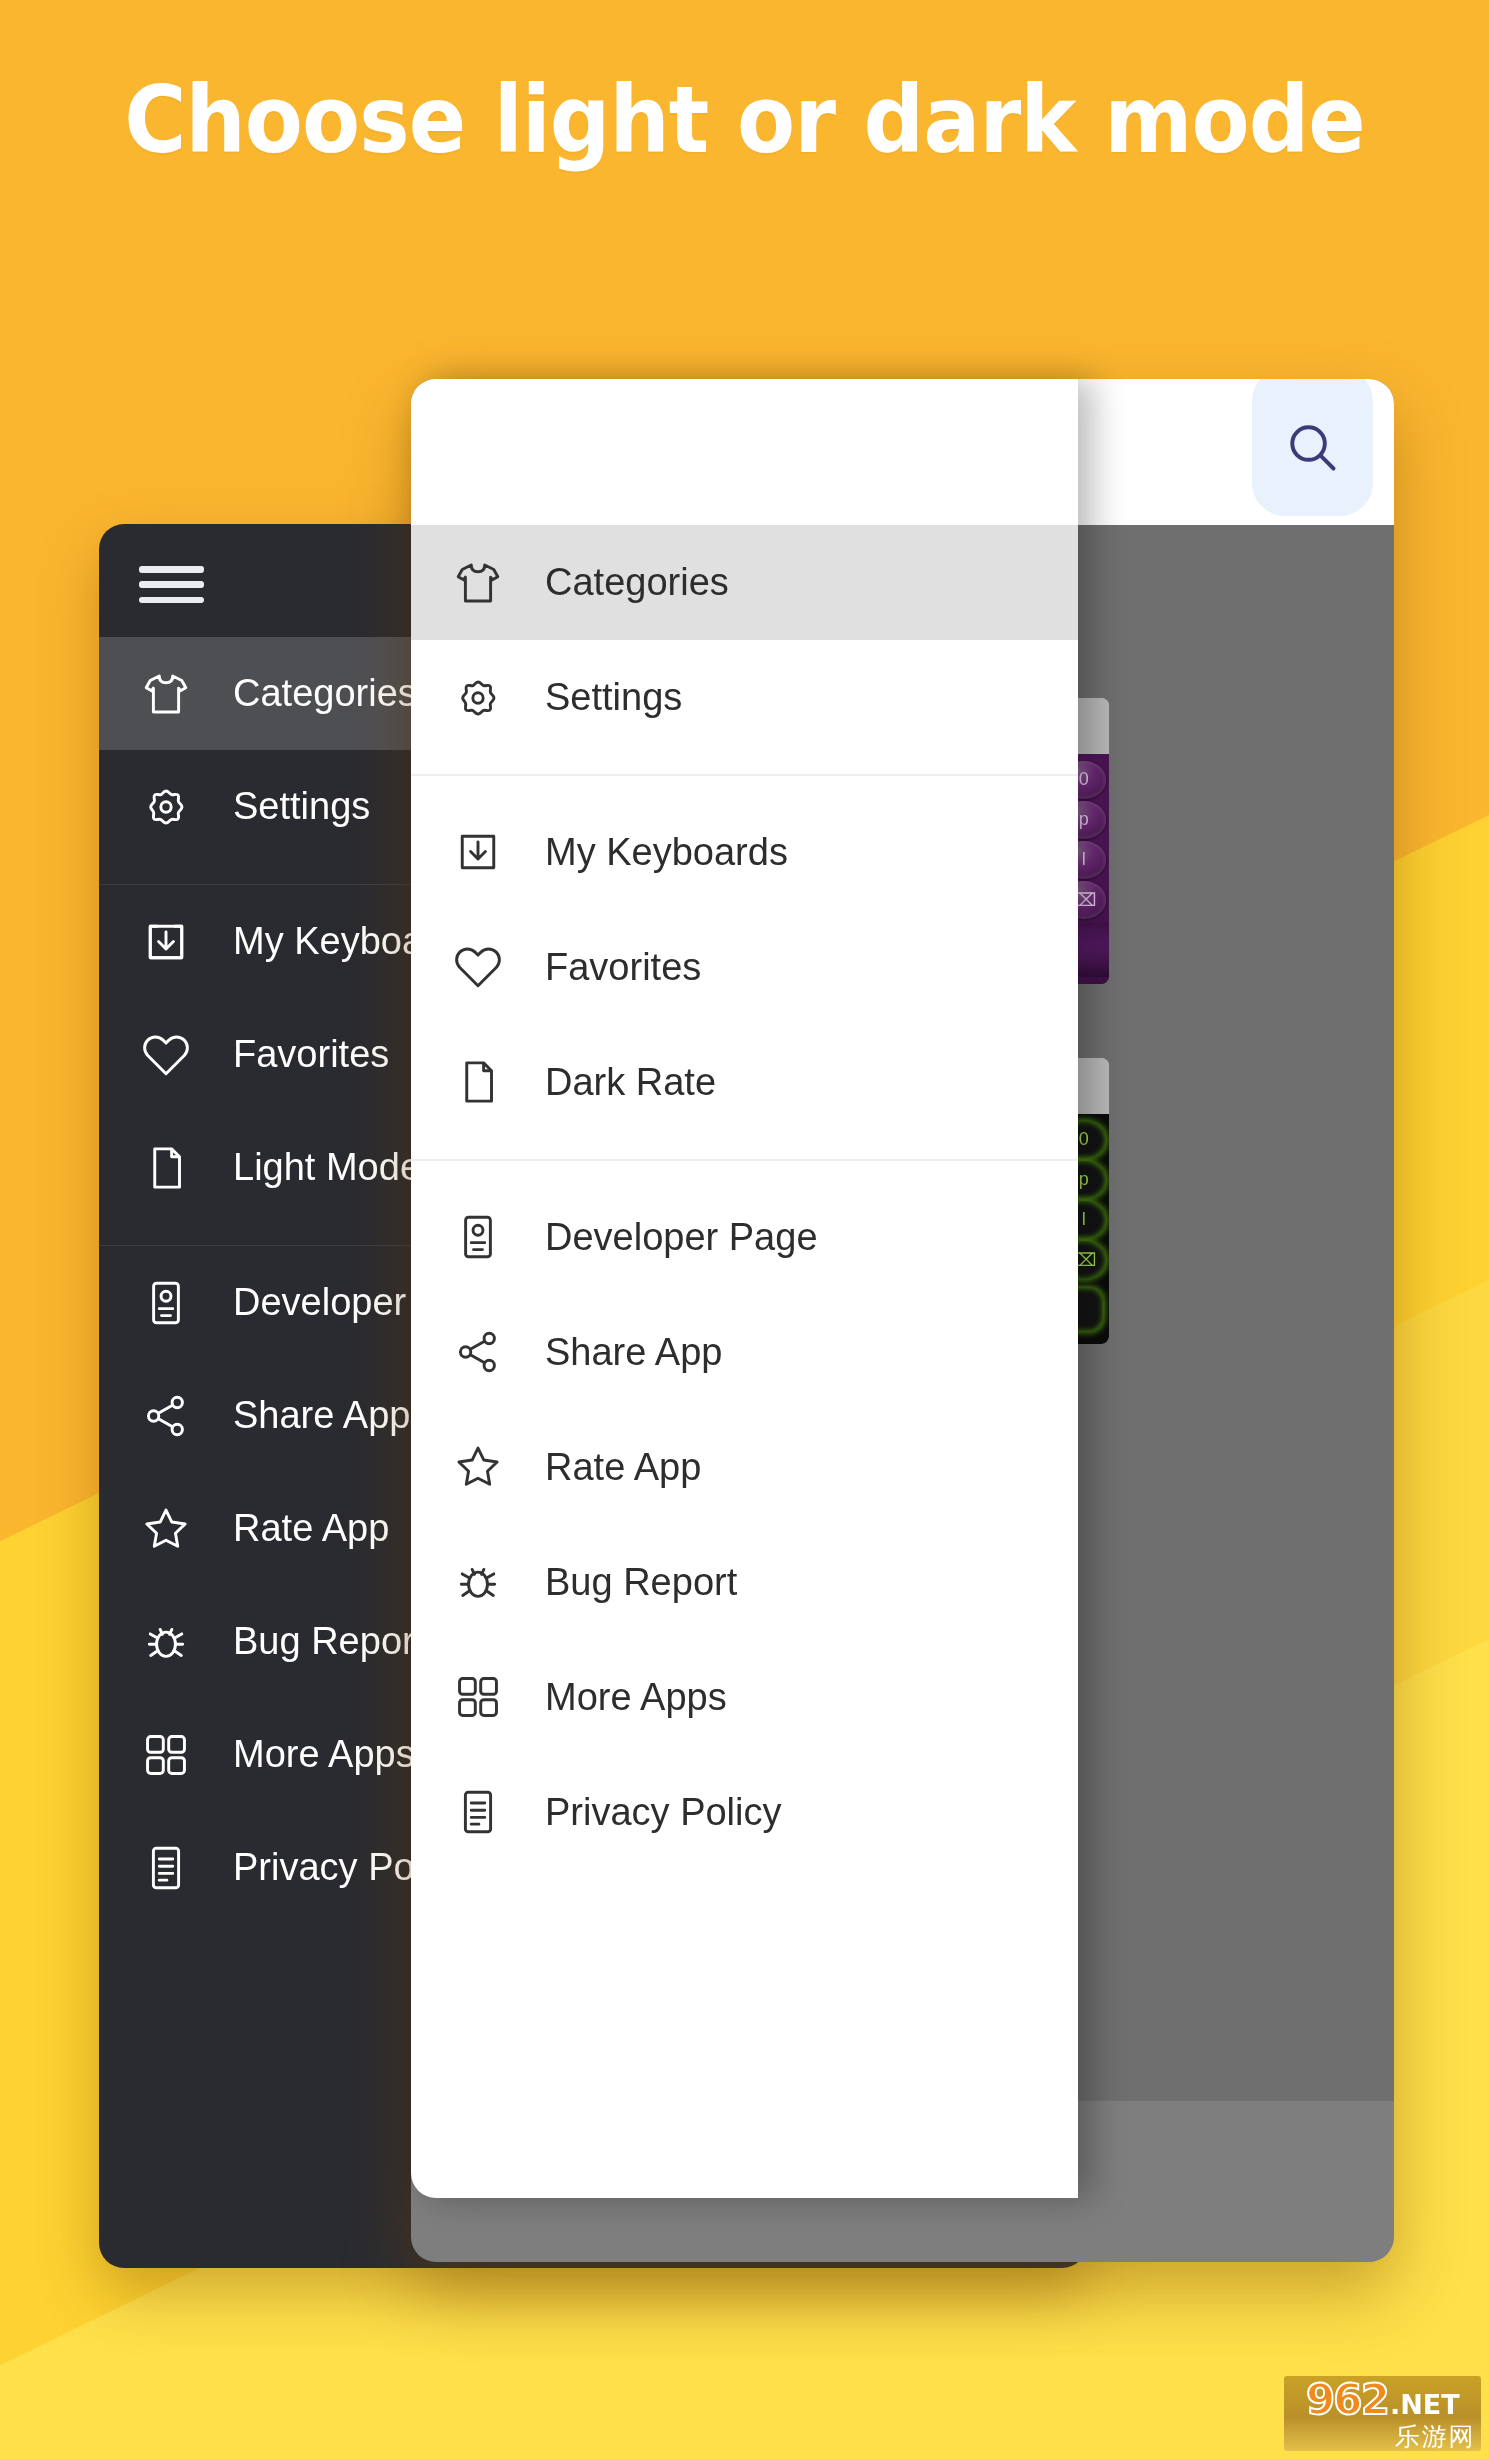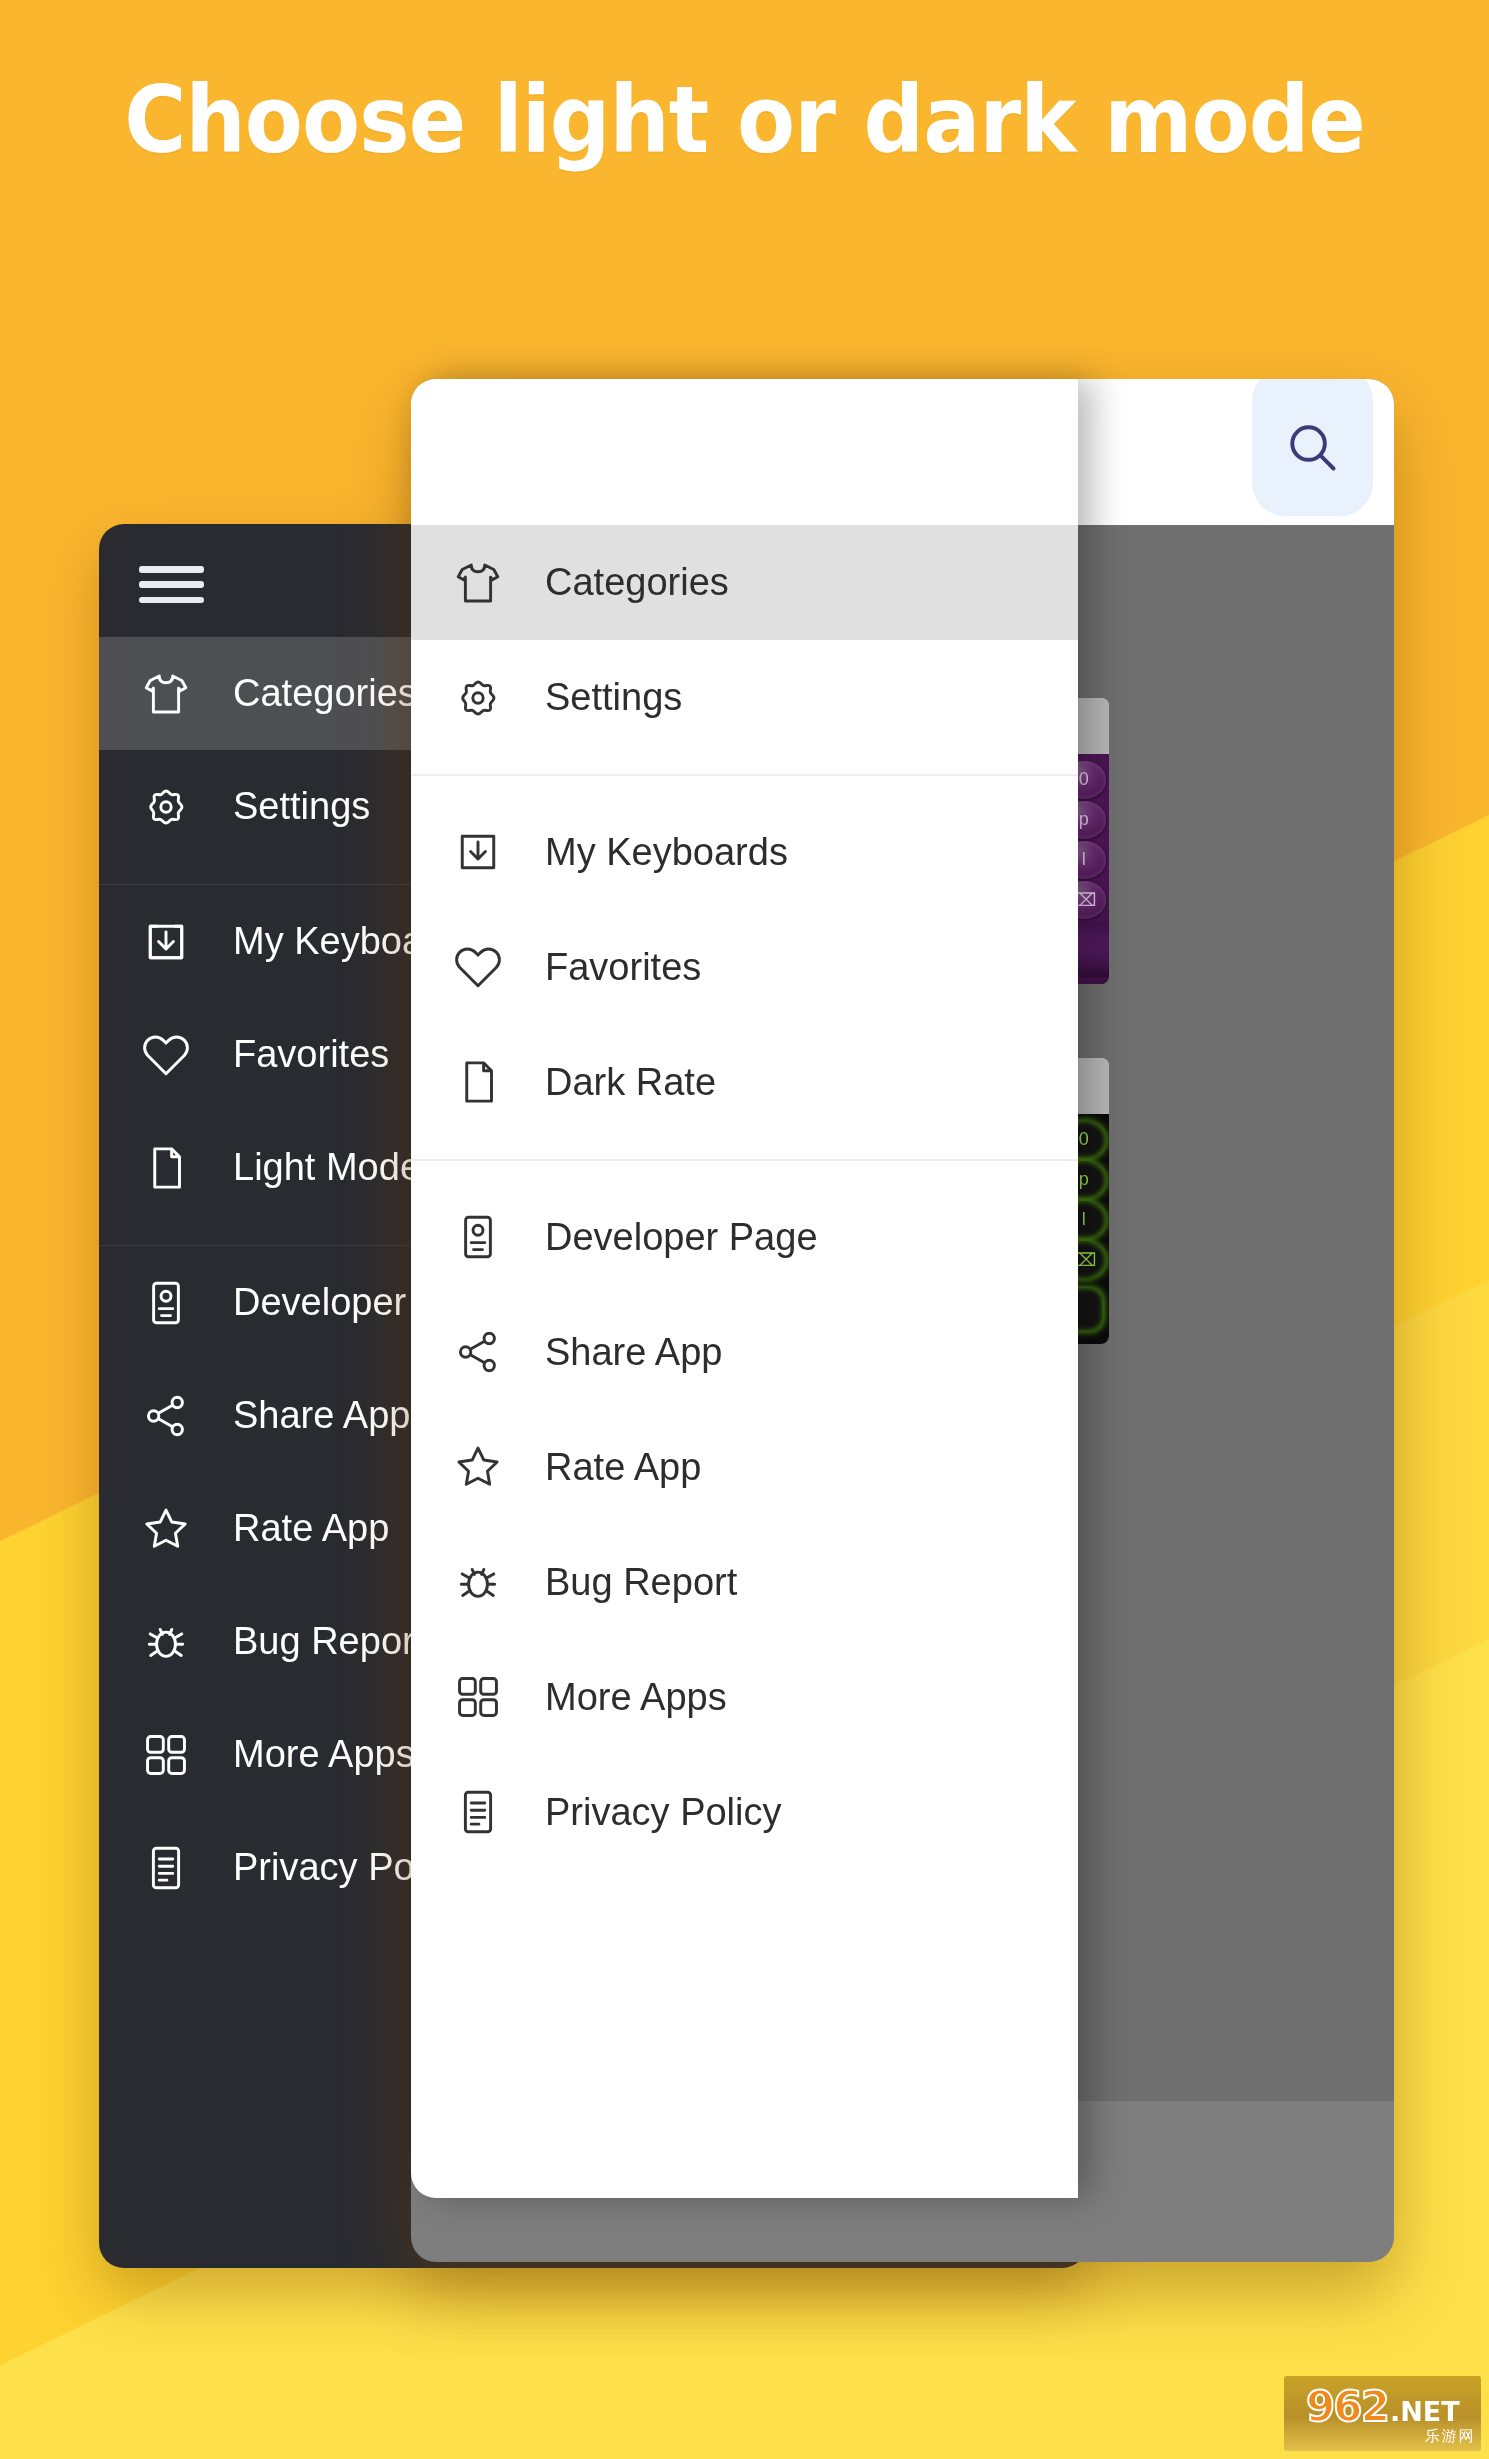--- a/index.html
+++ b/index.html
@@ -200,21 +200,21 @@
   #watermark .wm-top { display:flex; align-items:baseline; }
   #watermark .wm-962 {
     font-family:"DejaVu Sans", sans-serif; font-weight:bold; font-size:42px;
     color:#f08a1c; -webkit-text-stroke:1.9px #ffffff; letter-spacing:-1.9px;
   }
   #watermark .wm-net {
     font-family:"DejaVu Sans", sans-serif; font-weight:bold; font-size:27px;
     color:#ffffff; margin-left:1.9px;
   }
   #watermark .wm-cn {
-    font-size:15px; color:#ffffff; letter-spacing:1.9px; margin-top:-3.8px;
+    font-size:25px; color:#ffffff; letter-spacing:1.9px; margin-top:-3.8px;
     align-self:flex-end; margin-right:5.8px;
   }
 
   svg { display:block; }
 </style>
 </head>
 <body>
 
 <div id="bg">
   <div class="band1"></div>

